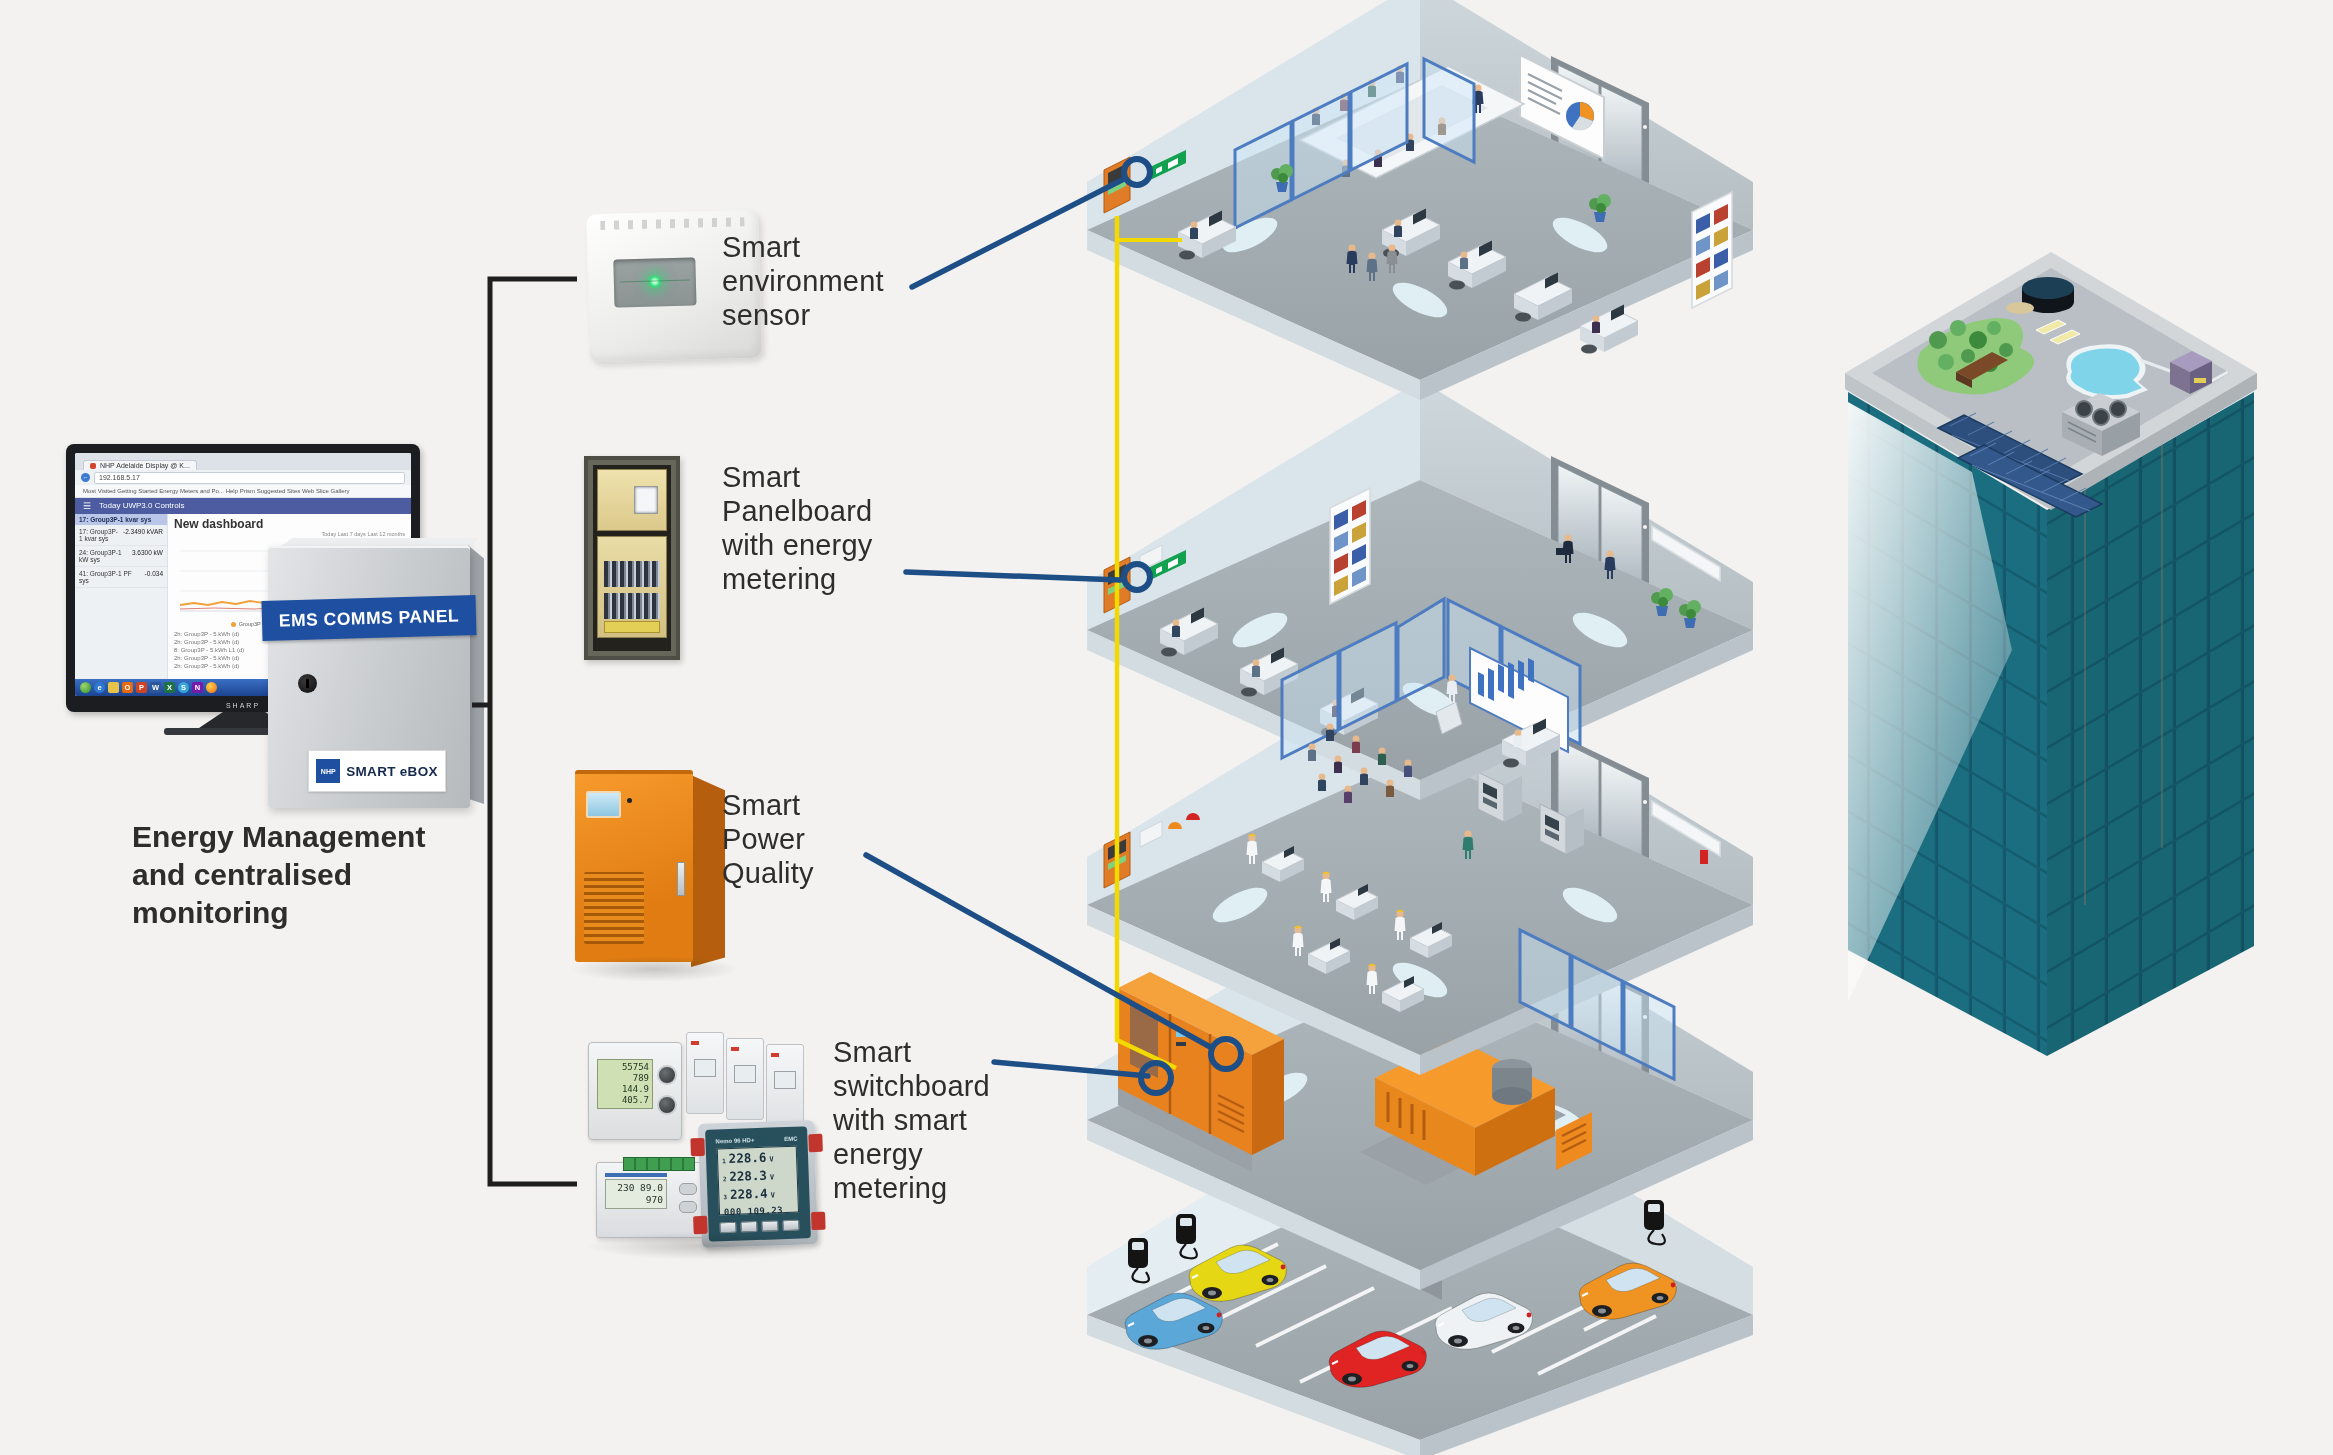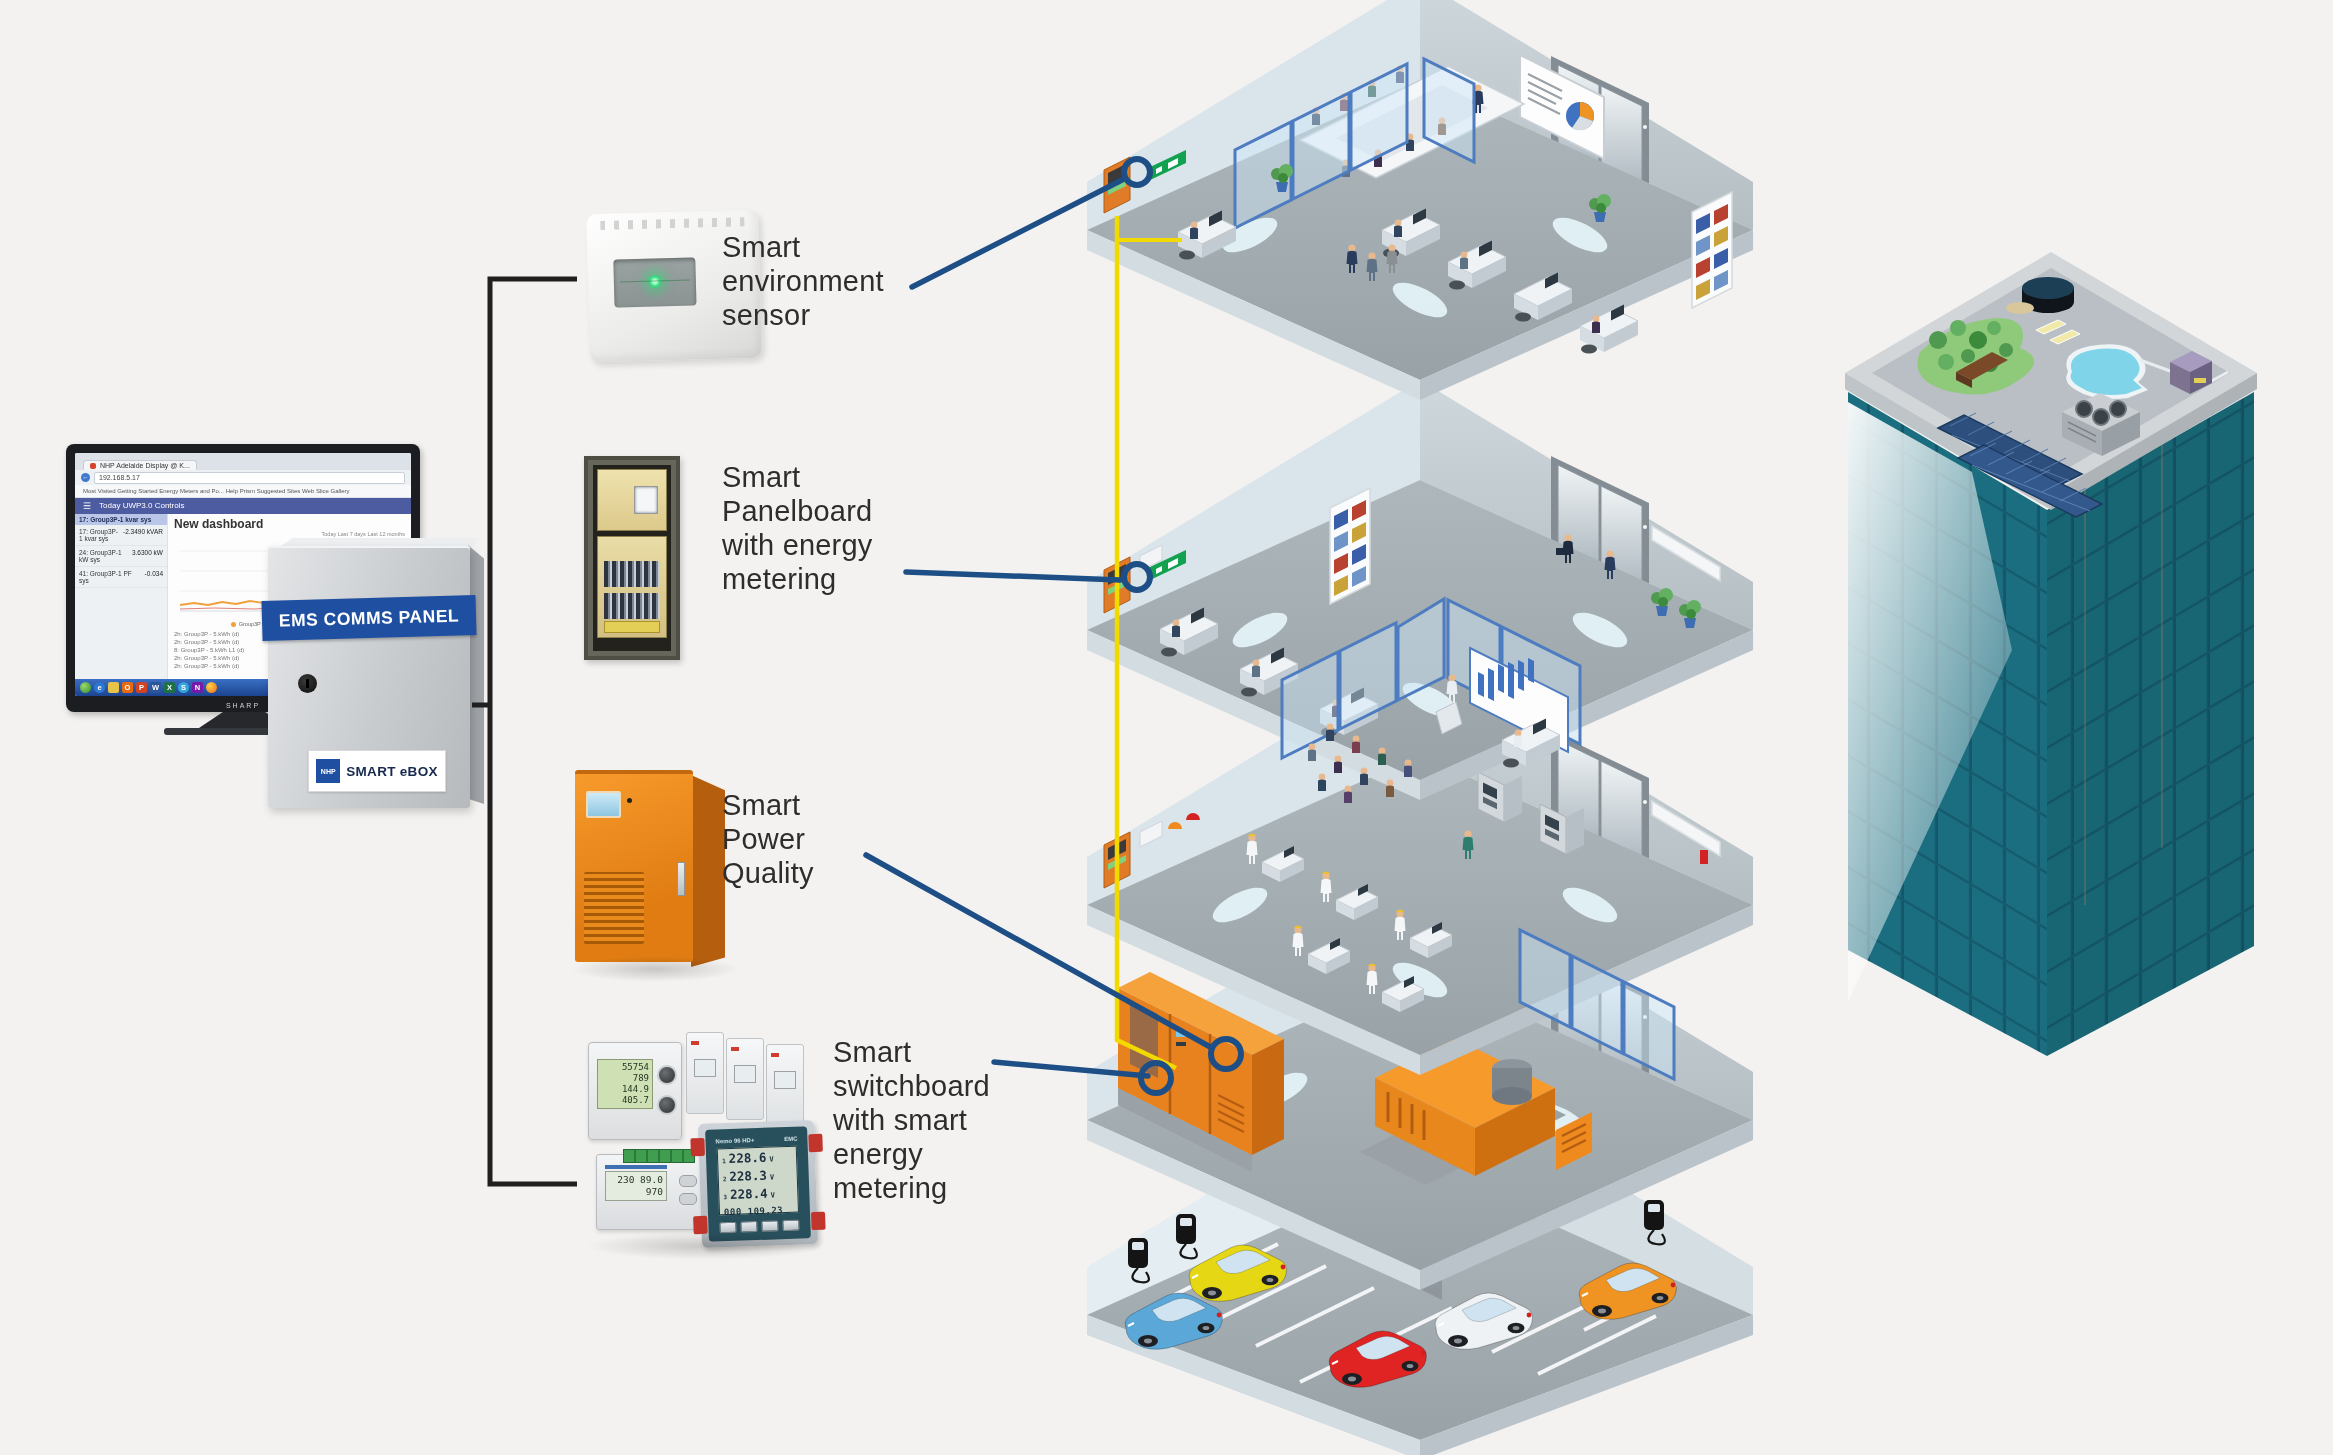--- a/index.html
+++ b/index.html
@@ -93,21 +93,21 @@
 
   
   #meters{left:588px;top:1026px;width:232px;height:218px}
   #em24{position:absolute;left:0;top:16px;width:92px;height:96px;background:linear-gradient(#f4f5f6,#dcdee0);border:1px solid #b9bcbf;border-radius:4px;box-shadow:1px 2px 4px rgba(0,0,0,.15)}
   #em24 .lcd{position:absolute;left:8px;top:16px;width:56px;height:50px;background:#cfe0b4;border:1px solid #8a9a72;font-family:"DejaVu Sans Mono",monospace;color:#223822;font-size:9px;line-height:11px;padding:2px 3px;box-sizing:border-box;text-align:right}
   #em24 .knob{position:absolute;width:16px;height:16px;border-radius:50%;background:radial-gradient(circle at 38% 35%,#6a6f73,#2c2f32);border:2px solid #caced1}
   #din3{position:absolute;left:98px;top:0}
   .dinm{position:absolute;width:36px;height:80px;background:linear-gradient(#f6f7f8,#dfe2e4);border:1px solid #bfc3c6;border-radius:3px}
   .dinm .win{position:absolute;left:7px;top:26px;width:20px;height:16px;background:#e8eef0;border:1px solid #9aa2a8}
   .dinm .red{position:absolute;left:4px;top:8px;width:8px;height:4px;background:#d23c2e}
-  #em210{position:absolute;left:8px;top:128px;width:108px;height:74px;background:linear-gradient(#f3f4f5,#dadcdf);border:1px solid #b9bcbf;border-radius:3px;box-shadow:1px 2px 4px rgba(0,0,0,.15)}
+  #em210{position:absolute;left:8px;top:136px;width:108px;height:74px;background:linear-gradient(#f3f4f5,#dadcdf);border:1px solid #b9bcbf;border-radius:3px;box-shadow:1px 2px 4px rgba(0,0,0,.15)}
   #em210 .term{position:absolute;left:26px;top:-6px;width:70px;height:12px;background:repeating-linear-gradient(90deg,#3f9e4f 0 10px,#2c7a3a 10px 12px);border:1px solid #246a30}
   #em210 .lcd{position:absolute;left:8px;top:16px;width:62px;height:30px;background:#e4ecdf;border:1px solid #97a18f;font-family:"DejaVu Sans Mono",monospace;color:#2a362a;font-size:9.5px;line-height:12px;text-align:right;padding:2px 3px;box-sizing:border-box}
   #em210 .blue{position:absolute;left:8px;top:10px;width:62px;height:4px;background:#3d6fb2}
   #em210 .btn{position:absolute;width:16px;height:10px;border-radius:5px;background:#cfd3d6;border:1px solid #9aa0a5}
   #nemo{position:absolute;left:112px;top:96px;width:116px;height:124px;transform:rotate(-2deg);background:linear-gradient(#cdd3d8,#aeb5ba);border-radius:6px;box-shadow:2px 3px 5px rgba(0,0,0,.2)}
   #nemo .clip{position:absolute;width:14px;height:18px;background:#c1352c;border-radius:2px}
   #nemo .face{position:absolute;left:7px;top:6px;right:7px;bottom:6px;background:#28505c;border-radius:4px}
   #nemo .head{position:absolute;left:10px;top:9px;right:10px;display:flex;justify-content:space-between;color:#cfe0e6;font-size:6px;font-weight:bold}
   #nemo .lcd{position:absolute;left:11px;top:19px;right:11px;bottom:26px;background:#cdd8ca;border:1px solid #1d3a44;font-family:"DejaVu Sans Mono",monospace;color:#1d3040;padding:2px 4px;box-sizing:border-box}
   #nemo .row{display:flex;align-items:baseline;gap:3px;font-size:12.5px;font-weight:bold;line-height:15px}
@@ -217,20 +217,23 @@
     <div id="emsbody">
       <div id="emsband">EMS COMMS PANEL</div>
       <div id="keyhole"></div>
       <div id="emslabel">
         <div id="emslogo">NHP</div>
         <div id="emslabeltext">SMART eBOX</div>
       </div>
     </div>
   </div>
 
+  <div id="caption">Energy Management
+and centralised
+monitoring</div>
 
   <div id="sensor" class="abs">
     <div class="vents"></div>
     <div class="screen">
       <div class="led"></div>
       <div class="hline"></div>
     </div>
   </div>
 
   <div id="panelboard" class="abs">

